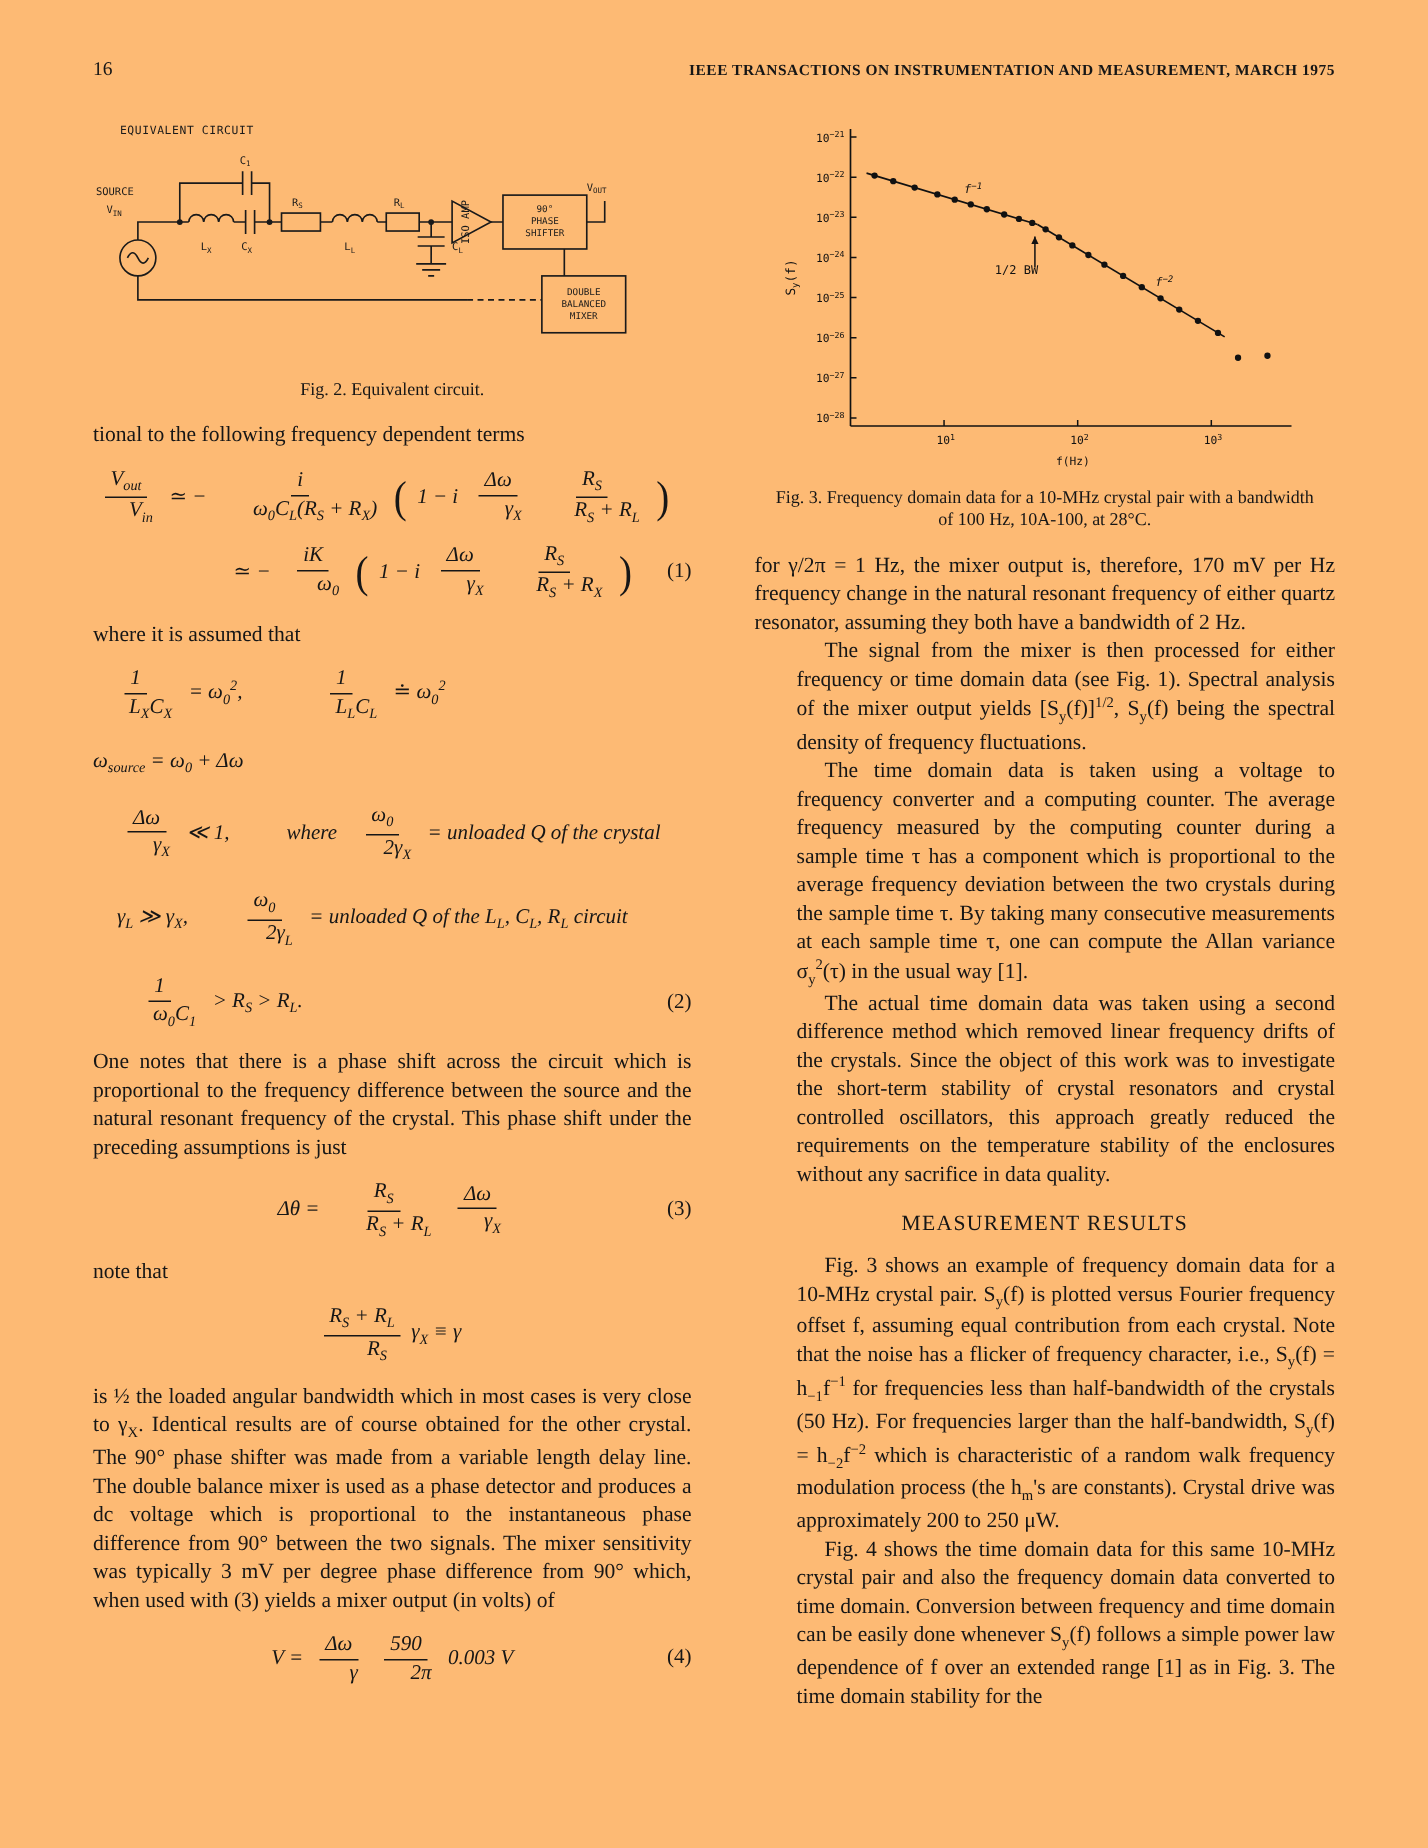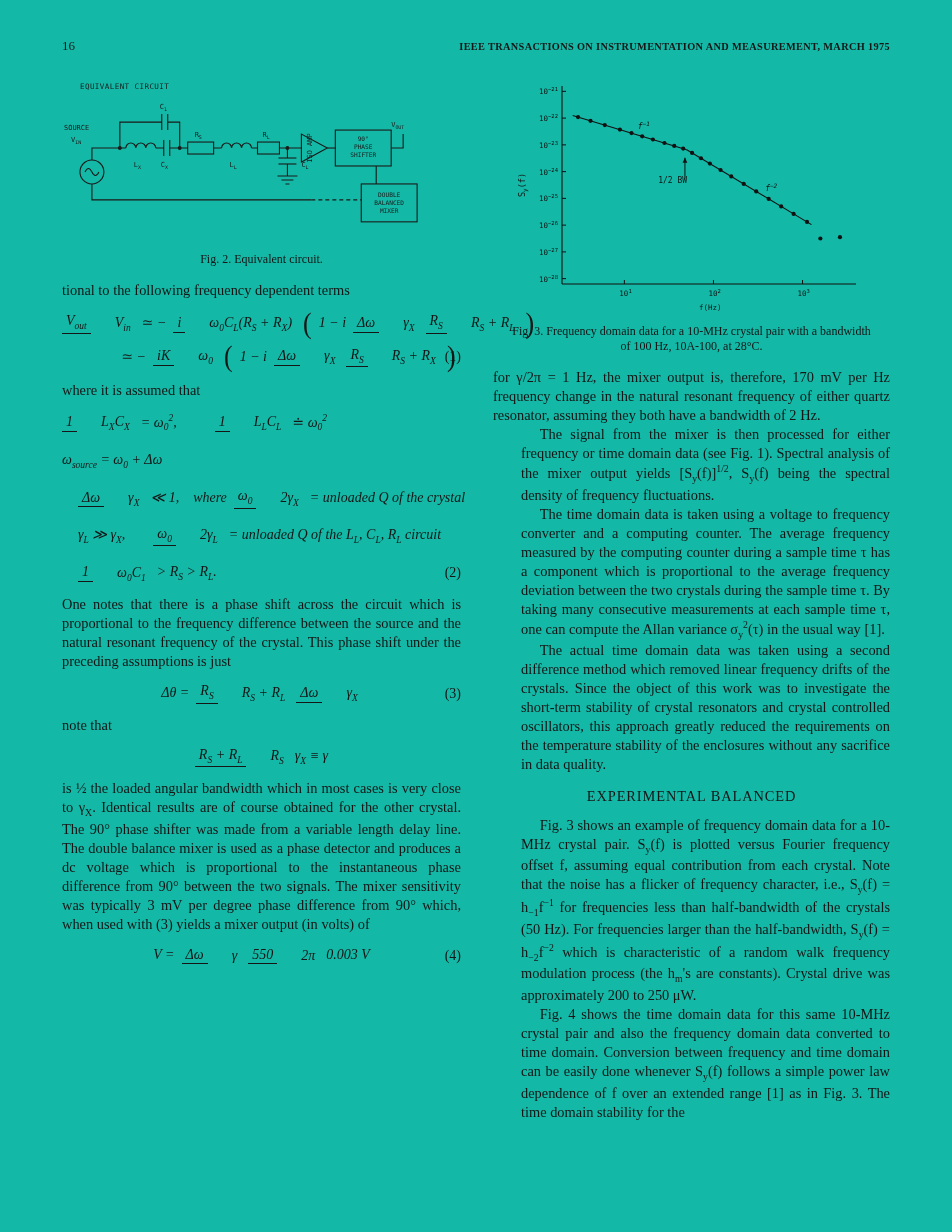--- a/index.html
+++ b/index.html
@@ -1,46 +1,46 @@
 <!DOCTYPE html>
 <html><head>
 <meta charset="utf-8">
 <style>
   html,body { margin:0; padding:0; background:#ffffff; }
   .page {
     width:952px; height:1232px; box-sizing:border-box;
     padding:38px 62px 0 62px;
-    background:#14b8a6;
+    background:#fdba74;
     font-family:"Liberation Serif","DejaVu Serif",serif;
     color:#161616;
     overflow:hidden;
     position:relative;
   }
   .page-header { display:flex; justify-content:space-between; align-items:baseline; }
   .page-num { font-size:13px; }
   .journal { font-weight:700; font-size:10.3px; letter-spacing:.35px; }
 
-  .columns { display:flex; gap:32px; margin-top:22px; }
+  .columns { display:flex; gap:42px; margin-top:22px; }
   .col { width:399px; font-size:14.4px; line-height:1.32; text-align:justify; }
 
   figure { margin:0; }
   figure svg { display:block; }
   #chart-svg { margin:0 auto; }
   figcaption { font-size:12px; text-align:center; line-height:1.25; margin:8px 14px 14px; }
 
   .para { margin:0; }
   .para.indent { text-indent:1.3em;margin-left:28px; }
 
   h2.section { text-align:center; font-weight:400; font-size:14.4px; letter-spacing:.9px; margin:13px 0 9px; }
 
   
   .equation { font-size:14px; font-style:italic; margin:7px 0; }
   .eq-line { position:relative; display:flex; align-items:center; justify-content:center; gap:7px; padding:5px 0; flex-wrap:nowrap; }
   .eq-num { position:absolute; right:0; top:50%; transform:translateY(-50%); font-style:normal; }
-  .frac { display:inline-flex; flex-direction:row; align-items:center; line-height:1.12; text-align:right;font-family:Liberation Serif, serif; }
+  .frac { display:inline-flex; flex-direction:column; align-items:center; line-height:1.12; text-align:right;font-family:Liberation Serif, serif; }
   .frac .num { display:block; padding:0 4px 1px; border-bottom:1.2px solid #161616; white-space:nowrap; }
   .frac .den { display:block; padding:1px 4px 0; white-space:nowrap;margin-left:20px; }
   .eq-txt { white-space:nowrap; }
   .paren { font-size:26px; font-style:normal; line-height:.9; transform:scaleY(1.15); }
   .sp { display:inline-block; width:24px; }
   sub { font-size:68%; }
   sup { font-size:68%; }
 
   [data-equation="eq1"] .eq-line-0 { justify-content:flex-start; }
   [data-equation="eq1"] .eq-line-1 { justify-content:center; padding-left:54px; }
@@ -274,21 +274,21 @@
         </div>
       <p class="para">is ½ the loaded angular bandwidth which in most cases is very close to γ<sub>X</sub>. Identical results are of course obtained for the other crystal. The 90° phase shifter was made from a variable length delay line. The double balance mixer is used as a phase detector and produces a dc voltage which is proportional to the instantaneous phase difference from 90° between the two signals. The mixer sensitivity was typically 3 mV per degree phase difference from 90° which, when used with (3) yields a mixer output (in volts) of</p>
       <div class="equation" data-equation="eq4">
           <div class="eq-line eq-line-0">
             <span class="eq-txt">V =</span>
             <span class="frac">
               <span class="num">Δω</span>
               <span class="den">γ</span>
             </span>
             <span class="frac">
-              <span class="num">550</span>
+              <span class="num">590</span>
               <span class="den">2π</span>
             </span>
             <span class="eq-txt">0.003 V</span>
             <span class="eq-num">(4)</span>
           </div>
         </div>
 
     </section>
 
     <section class="col">
@@ -362,19 +362,19 @@
               <text x="253.12727272727273" y="114.88648648648645" font-size="8" class="chart-text" font-style="italic"><tspan>f</tspan><tspan font-size="6" dy="-3">−2</tspan></text>
             </g>
           </svg>
         <figcaption>Fig. 3.   Frequency domain data for a 10-MHz crystal pair with a bandwidth of 100 Hz, 10A-100, at 28°C.</figcaption>
       </figure>
 
       <p class="para">for γ/2π = 1 Hz, the mixer output is, therefore, 170 mV per Hz frequency change in the natural resonant frequency of either quartz resonator, assuming they both have a bandwidth of 2 Hz.</p>
       <p class="para indent">The signal from the mixer is then processed for either frequency or time domain data (see Fig. 1). Spectral analysis of the mixer output yields [S<sub>y</sub>(f)]<sup>1/2</sup>, S<sub>y</sub>(f) being the spectral density of frequency fluctuations.</p>
       <p class="para indent">The time domain data is taken using a voltage to frequency converter and a computing counter. The average frequency measured by the computing counter during a sample time τ has a component which is proportional to the average frequency deviation between the two crystals during the sample time τ. By taking many consecutive measurements at each sample time τ, one can compute the Allan variance σ<sub>y</sub><sup>2</sup>(τ) in the usual way [1].</p>
       <p class="para indent">The actual time domain data was taken using a second difference method which removed linear frequency drifts of the crystals. Since the object of this work was to investigate the short-term stability of crystal resonators and crystal controlled oscillators, this approach greatly reduced the requirements on the temperature stability of the enclosures without any sacrifice in data quality.</p>
-      <h2 class="section">EXPERIMENTAL BALANCED</h2>
+      <h2 class="section">MEASUREMENT RESULTS</h2>
       <p class="para indent">Fig. 3 shows an example of frequency domain data for a 10-MHz crystal pair. S<sub>y</sub>(f) is plotted versus Fourier frequency offset f, assuming equal contribution from each crystal. Note that the noise has a flicker of frequency character, i.e., S<sub>y</sub>(f) = h<sub>−1</sub>f<sup>−1</sup> for frequencies less than half-bandwidth of the crystals (50 Hz). For frequencies larger than the half-bandwidth, S<sub>y</sub>(f) = h<sub>−2</sub>f<sup>−2</sup> which is characteristic of a random walk frequency modulation process (the h<sub>m</sub>'s are constants). Crystal drive was approximately 200 to 250 μW.</p>
       <p class="para indent">Fig. 4 shows the time domain data for this same 10-MHz crystal pair and also the frequency domain data converted to time domain. Conversion between frequency and time domain can be easily done whenever S<sub>y</sub>(f) follows a simple power law dependence of f over an extended range [1] as in Fig. 3. The time domain stability for the</p>
 
     </section>
   </div>
 </div>
 
 </body></html>

